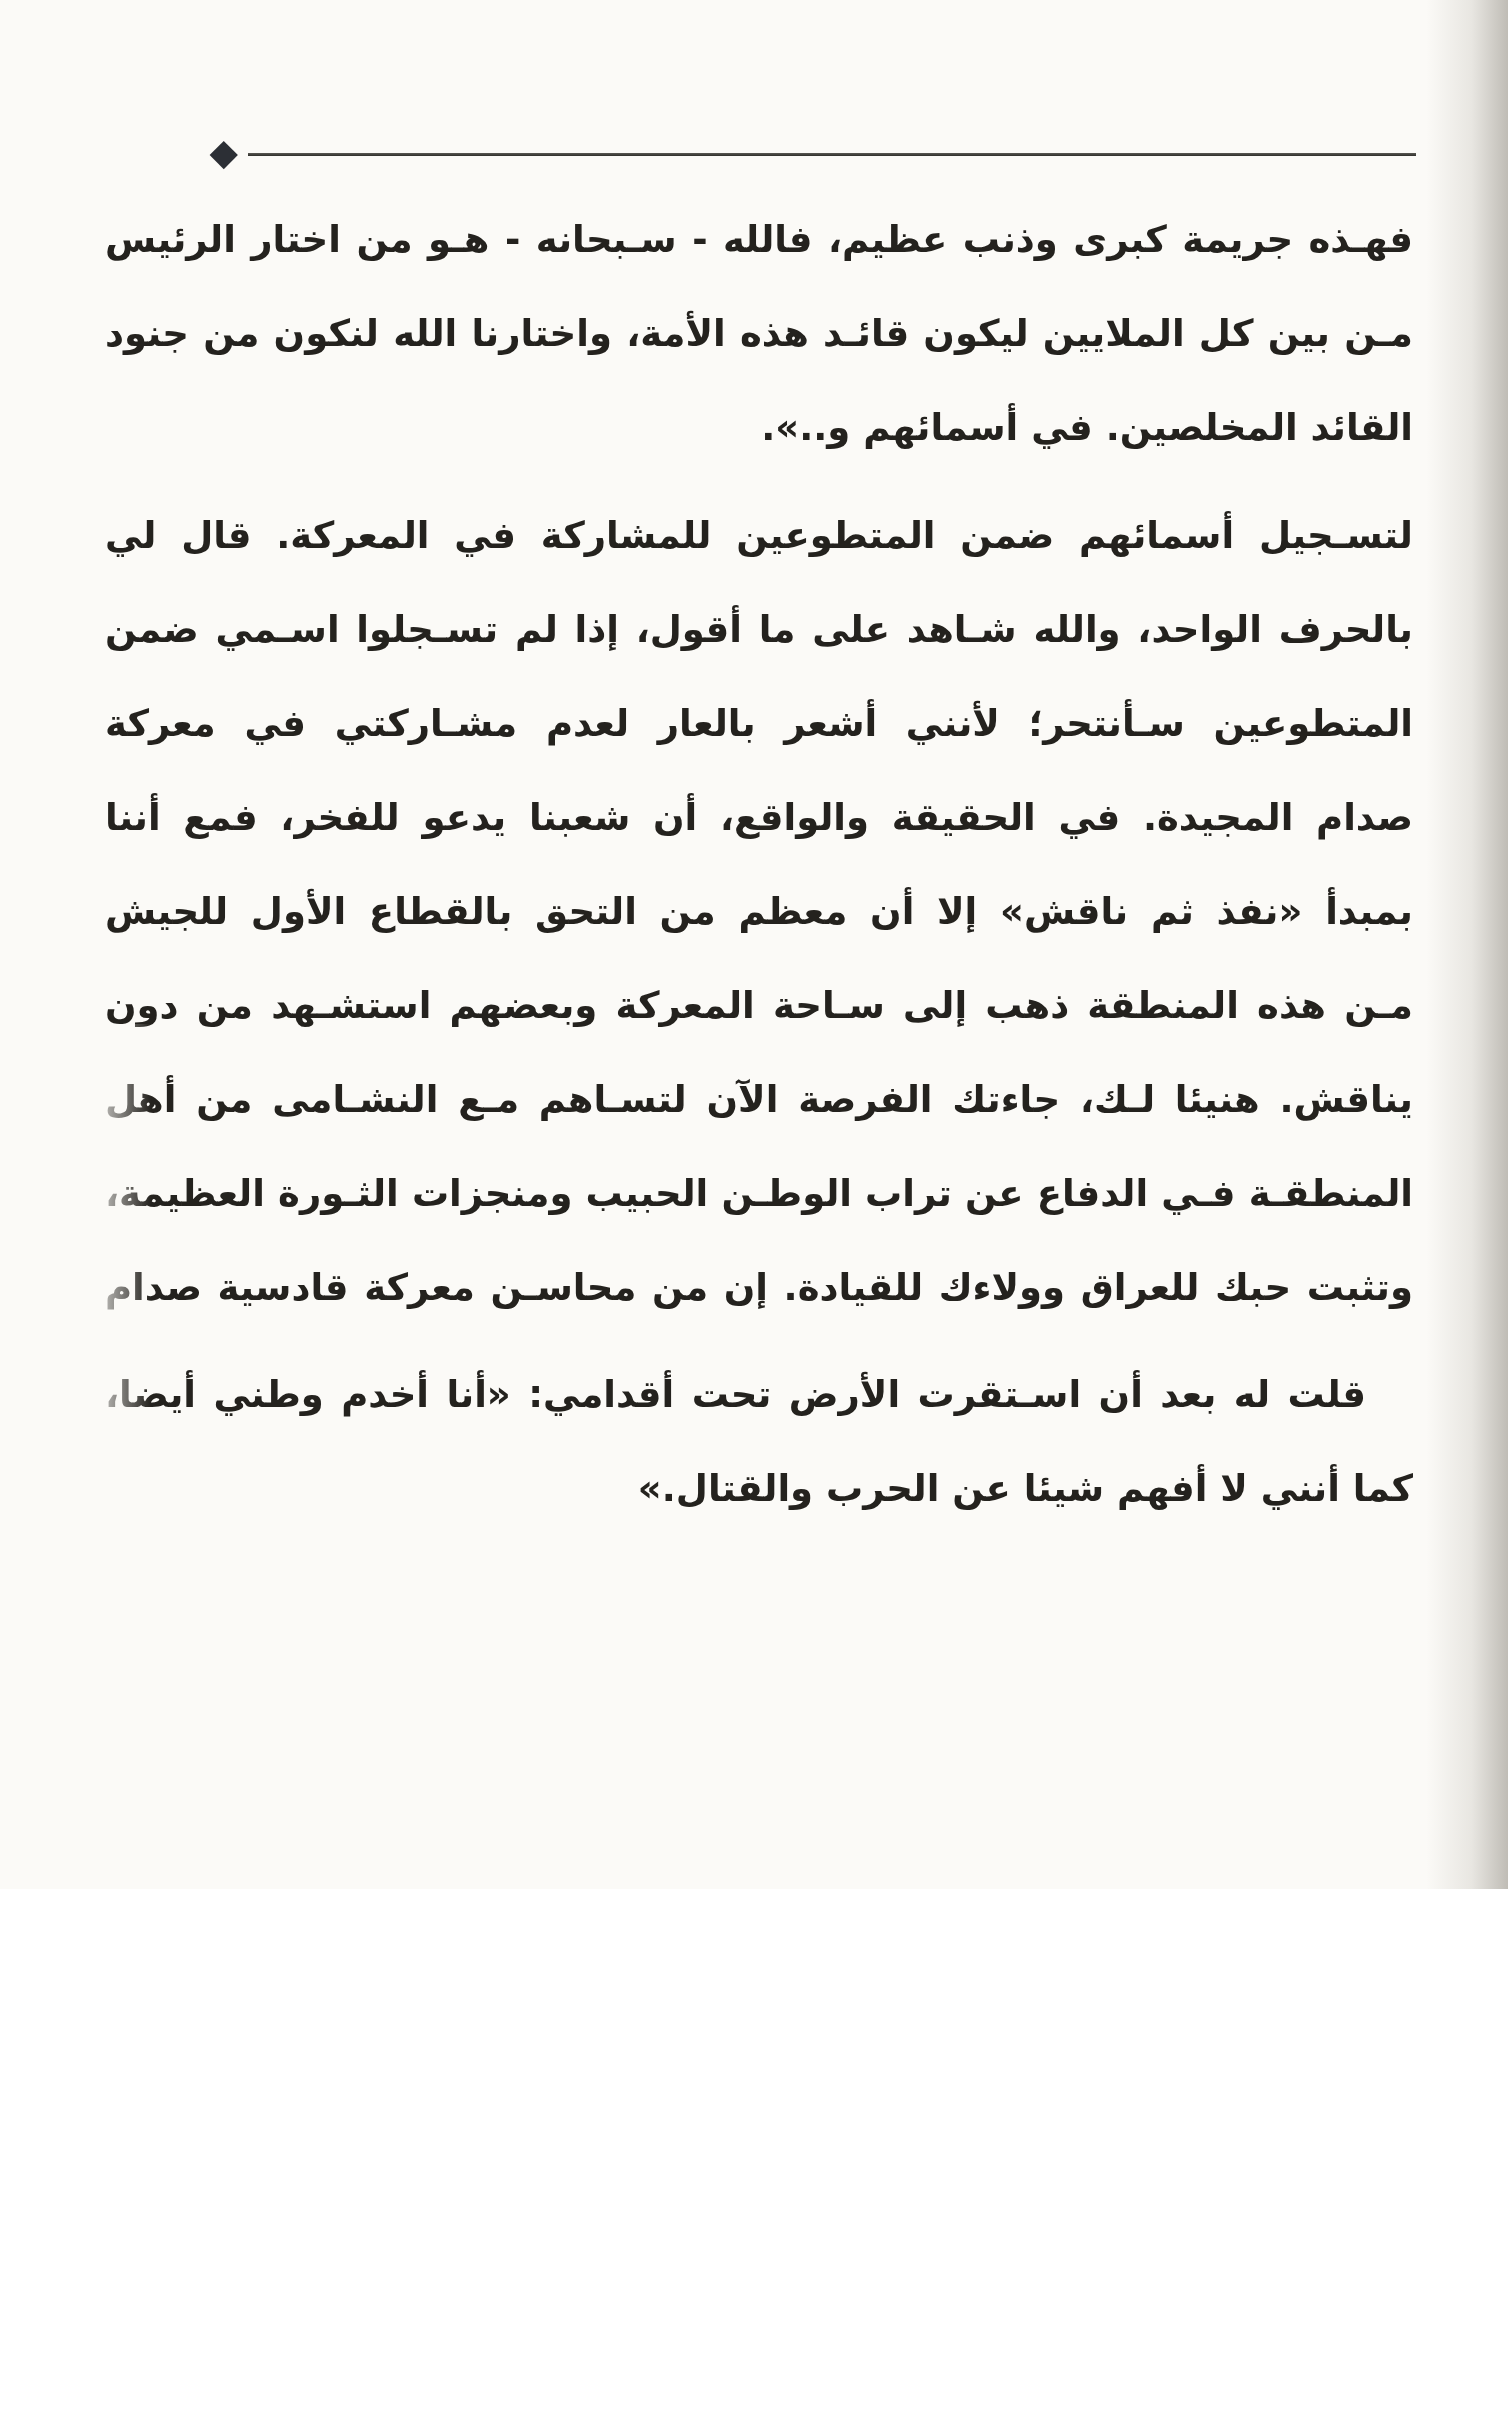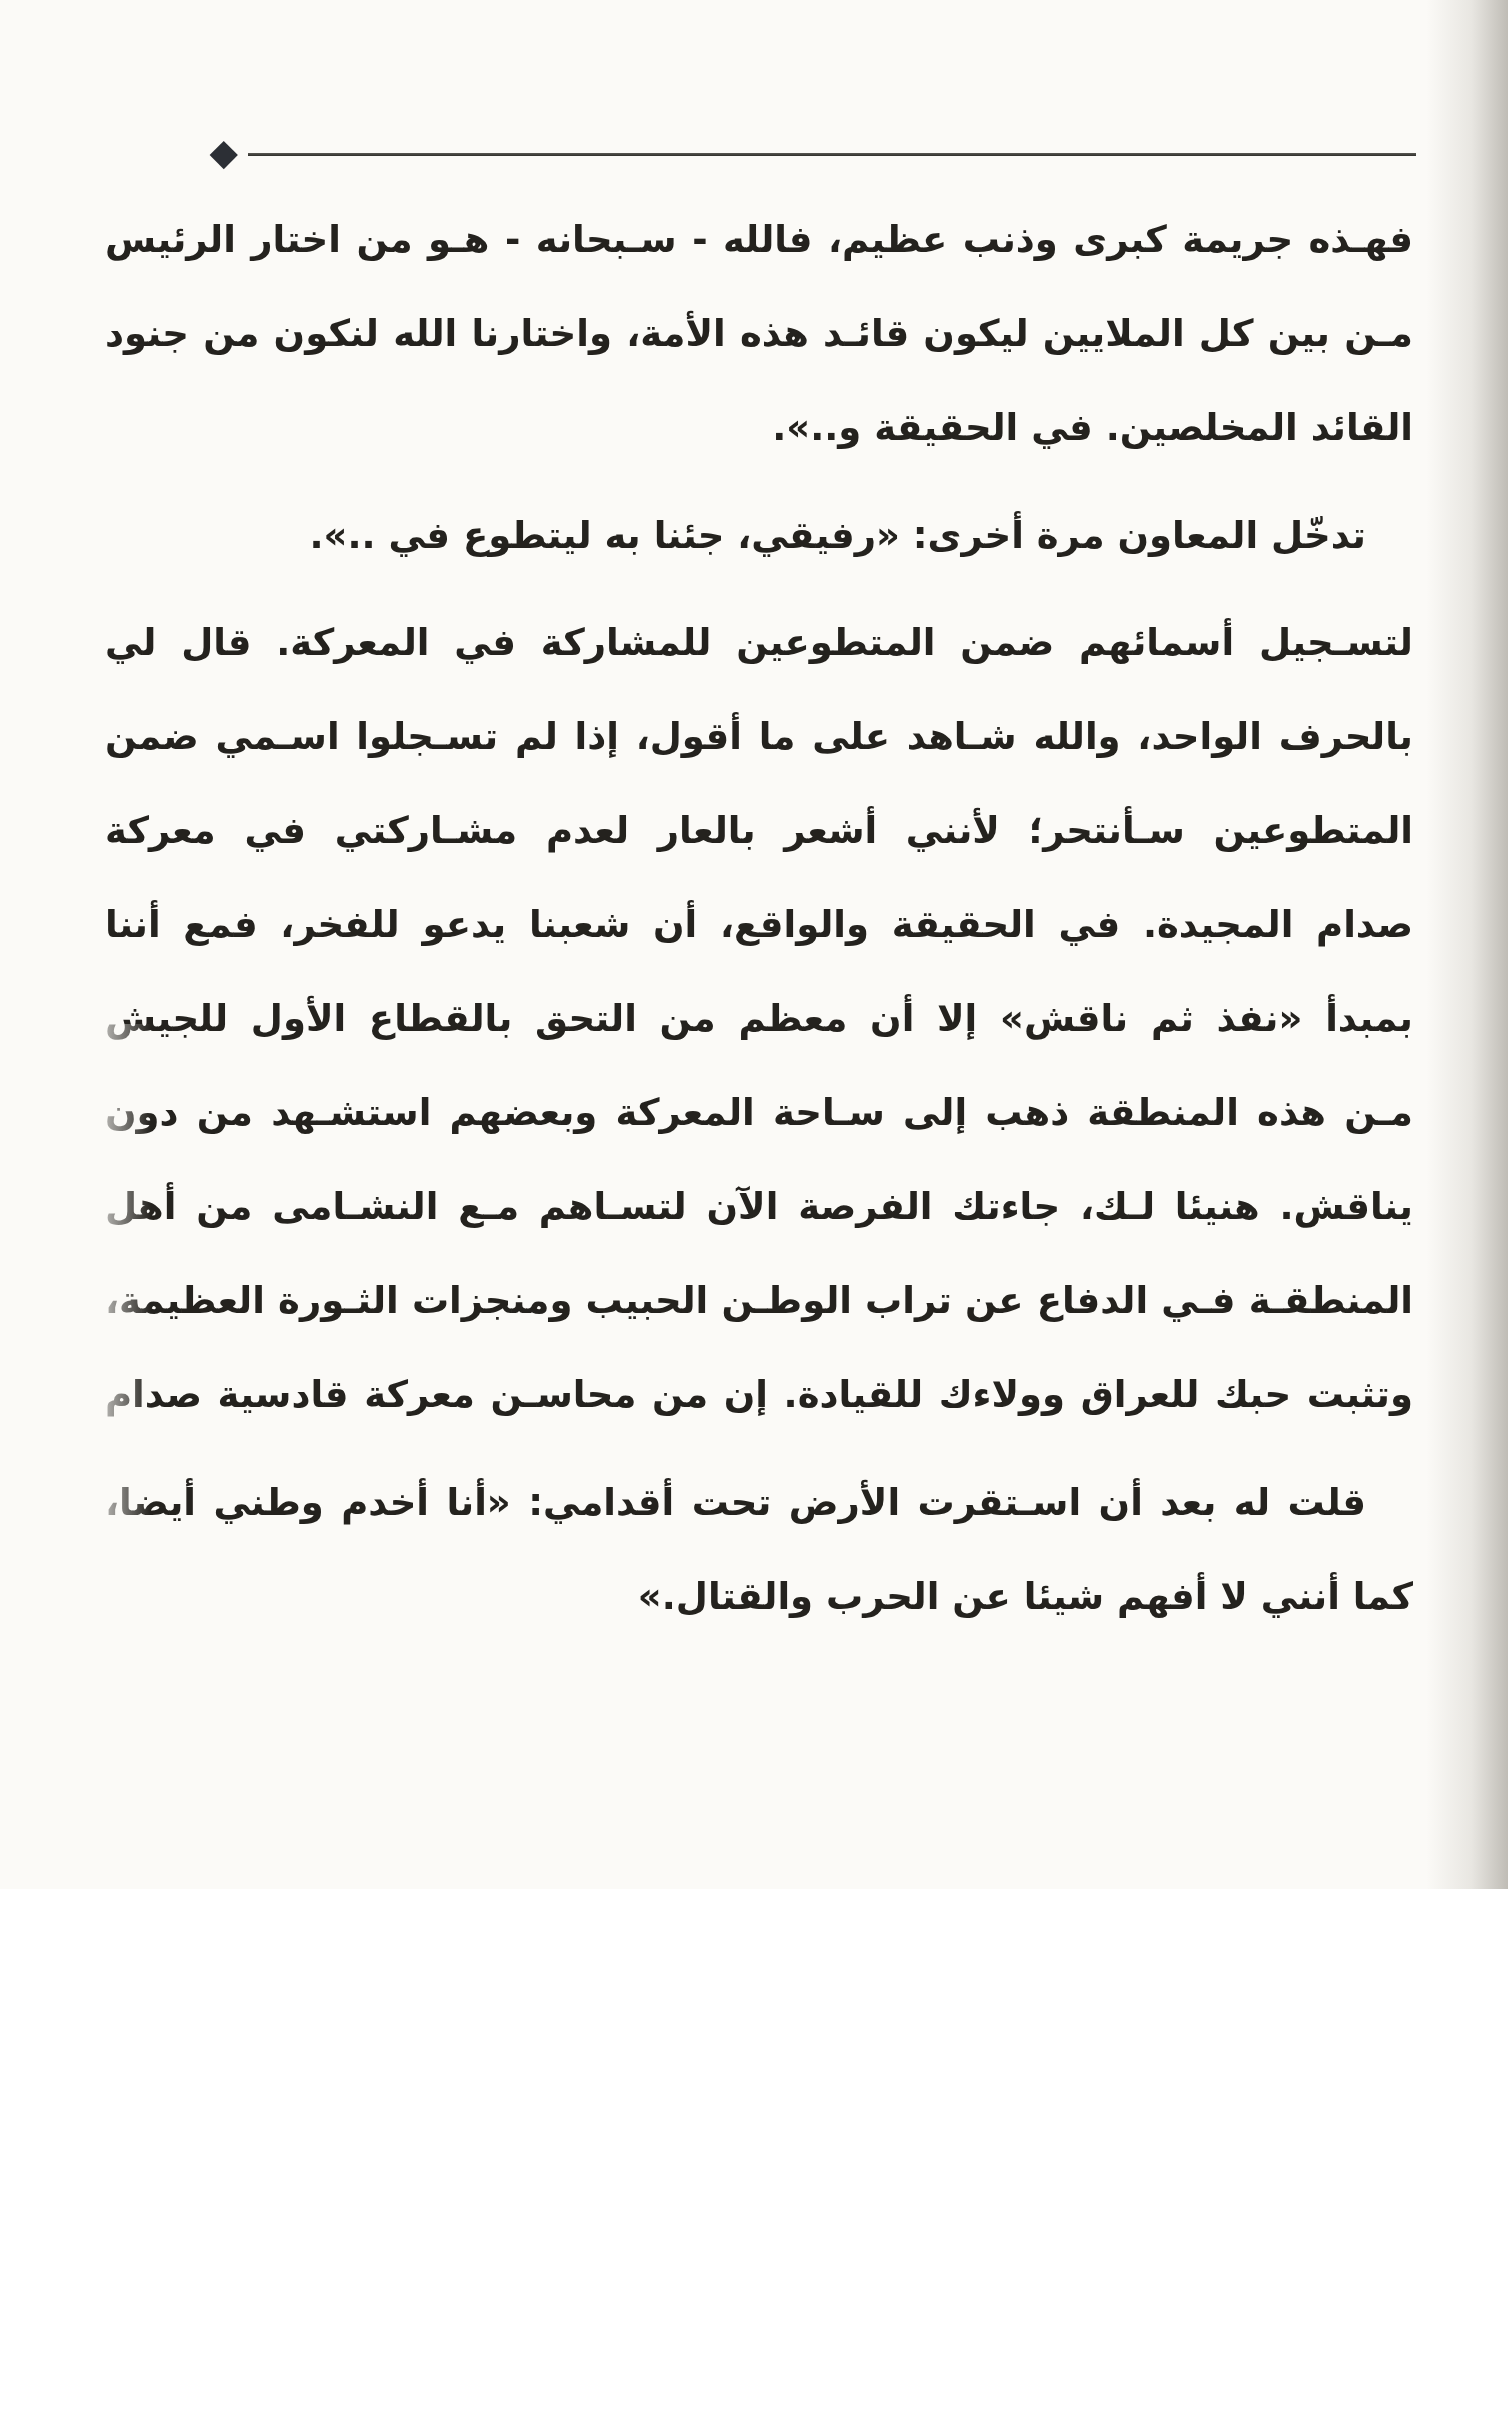--- a/index.html
+++ b/index.html
@@ -58,24 +58,21 @@
 
 <div class="page">
 
   <span class="diamond"></span>
   <div class="rule"></div>
 
   <div class="textblock">
       <div class="para">
         <div class="tline">فهـذه جريمة كبرى وذنب عظيم، فالله - سـبحانه - هـو من اختار الرئيس</div>
         <div class="tline">مـن بين كل الملايين ليكون قائـد هذه الأمة، واختارنا الله لنكون من جنود</div>
-        <div class="tline plast">القائد المخلصين. في الحقيقة و..».</div>
-      </div>
-      <div class="para">
-        <div class="tline indent plast">تدخّل المعاون مرة أخرى: «رفيقي، جئنا به ليتطوع في ..».</div>
+        <div class="tline plast">القائد المخلصين. في أسمائهم و..».</div>
       </div>
       <div class="para">
         <div class="tline">لتسـجيل أسمائهم ضمن المتطوعين للمشاركة في المعركة. قال لي مواطن</div>
         <div class="tline">بالحرف الواحد، والله شـاهد على ما أقول، إذا لم تسـجلوا اسـمي ضمن</div>
         <div class="tline">المتطوعين سـأنتحر؛ لأنني أشعر بالعار لعدم مشـاركتي في معركة قادسية</div>
         <div class="tline">صدام المجيدة. في الحقيقة والواقع، أن شعبنا يدعو للفخر، فمع أننا نعمل</div>
         <div class="tline">بمبدأ «نفذ ثم ناقش» إلا أن معظم من التحق بالقطاع الأول للجيش الشعبي</div>
         <div class="tline">مـن هذه المنطقة ذهب إلى سـاحة المعركة وبعضهم استشـهد من دون أن</div>
         <div class="tline">يناقش. هنيئا لـك، جاءتك الفرصة الآن لتسـاهم مـع النشـامى من أهل</div>
         <div class="tline">المنطقـة فـي الدفاع عن تراب الوطـن الحبيب ومنجزات الثـورة العظيمة،</div>

